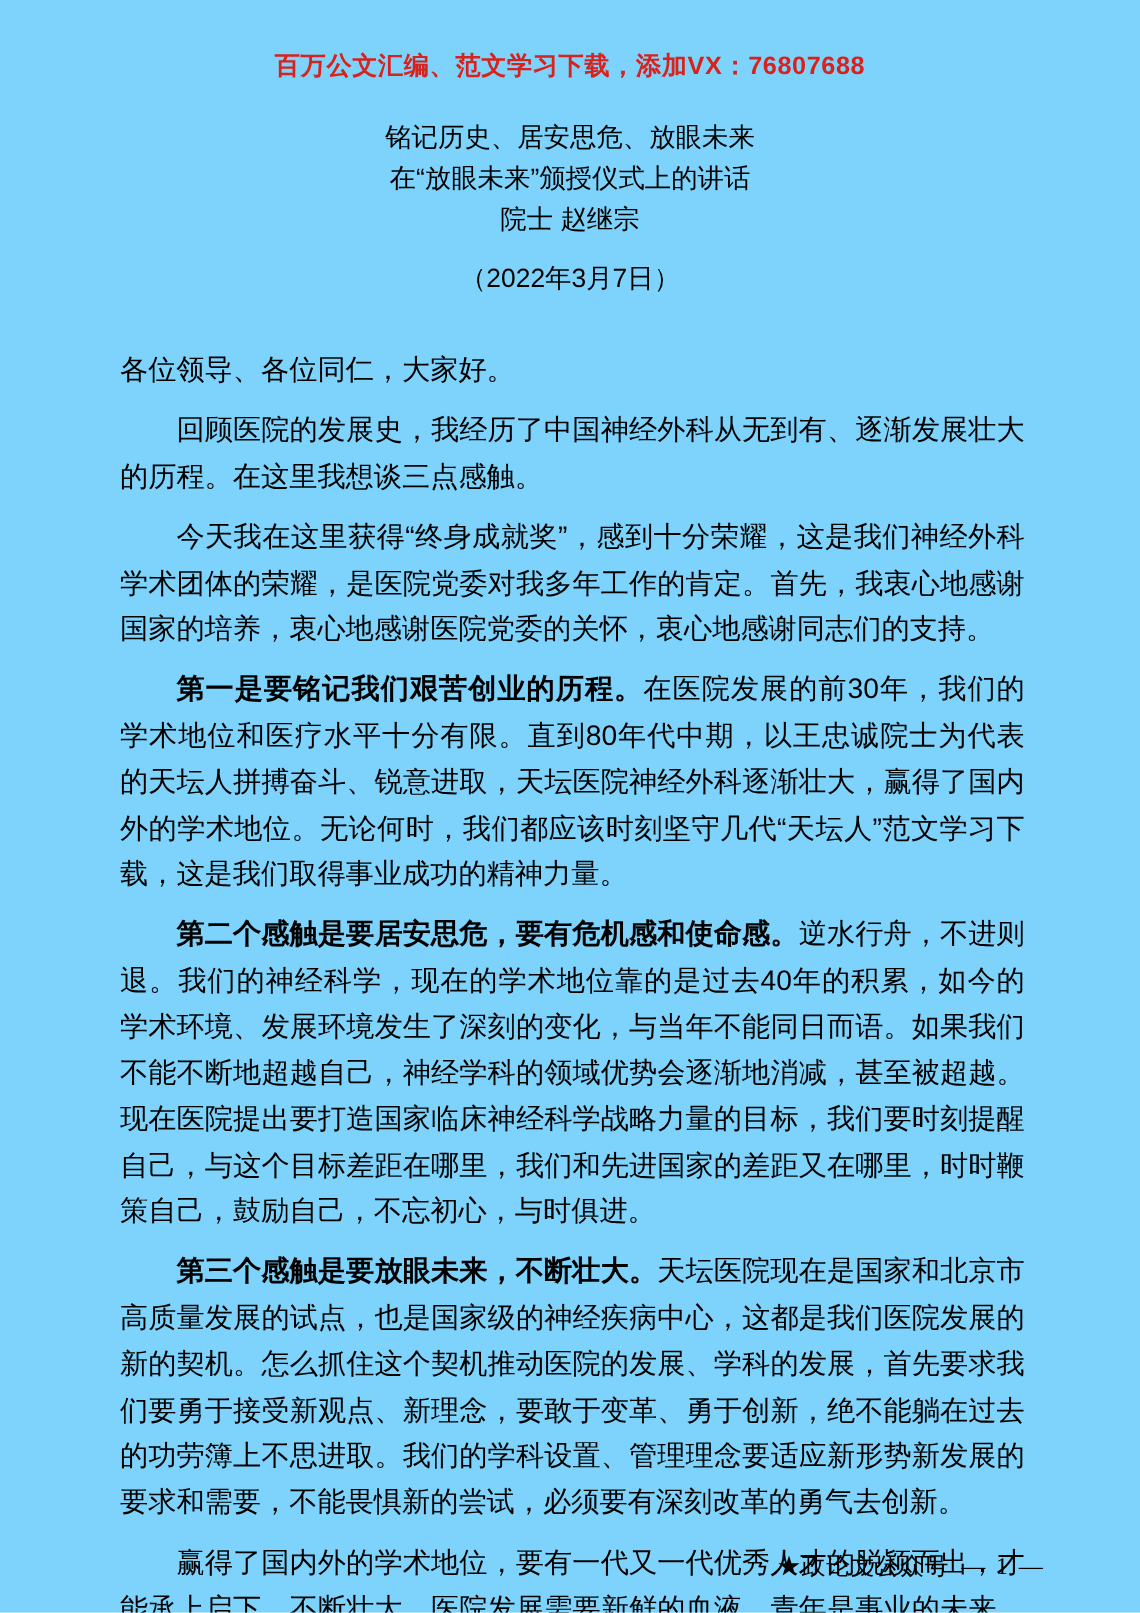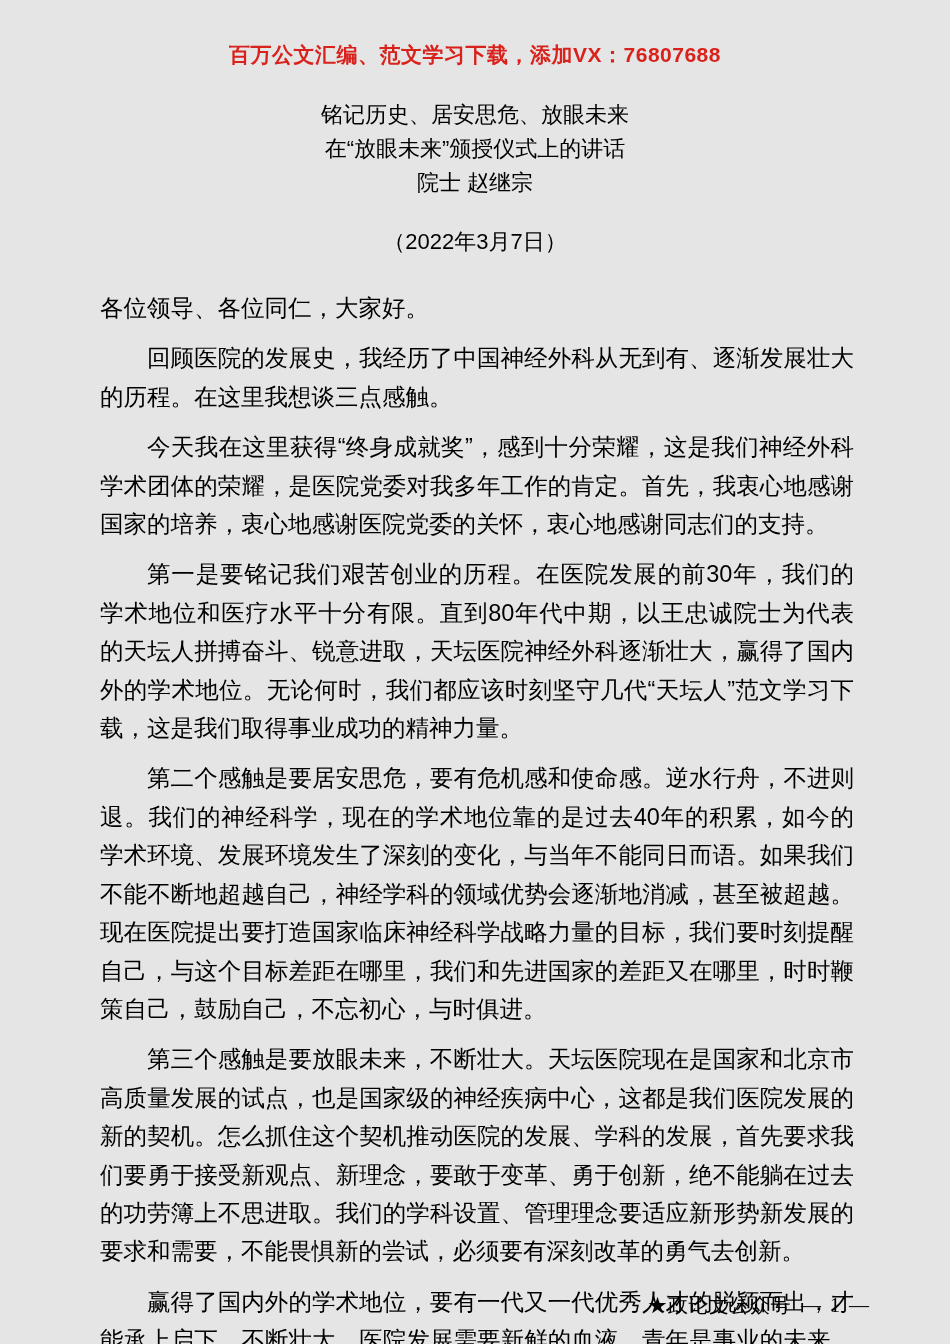--- a/index.html
+++ b/index.html
@@ -9,21 +9,21 @@
   }
   body {
     font-family: "Liberation Sans", "DejaVu Sans", sans-serif;
     color: #000000;
     -webkit-font-smoothing: none;
   }
   .page {
     position: relative;
     width: 950px;
     height: 1344px;
-    background: #e5e5e5;
+    background: #7dd3fc;
     box-sizing: border-box;
     overflow: hidden;
   }
 
   
   .watermark {
     position: absolute;
     top: 41px;
     left: 0;
     width: 950px;
@@ -44,21 +44,21 @@
     text-align: center;
   }
   .title-line {
     font-size: 22px;
     line-height: 34px;
     font-weight: 400;
     color: #000;
     white-space: nowrap;
   }
   .title-line.date {
-    margin-top: 25px;
+    margin-top: 15px;
   }
 
   
   .body-text {
     position: absolute;
     top: 277px;
     left: 88px;
     width: 778px;
   }
   .para {
@@ -66,21 +66,21 @@
     line-height: 38.4px;
     text-align: justify;
     text-justify: inter-ideograph;
     margin: 12px;
     color: #000;
   }
   .para.indent {
     text-indent: 2em;
   }
   .para b {
-    font-weight: 400;
+    font-weight: 700;
   }
 
   
   .footer {
     position: absolute;
     left: 0;
     top: 1292px;
     width: 949px;
     padding-right: 78px;
     box-sizing: border-box;

